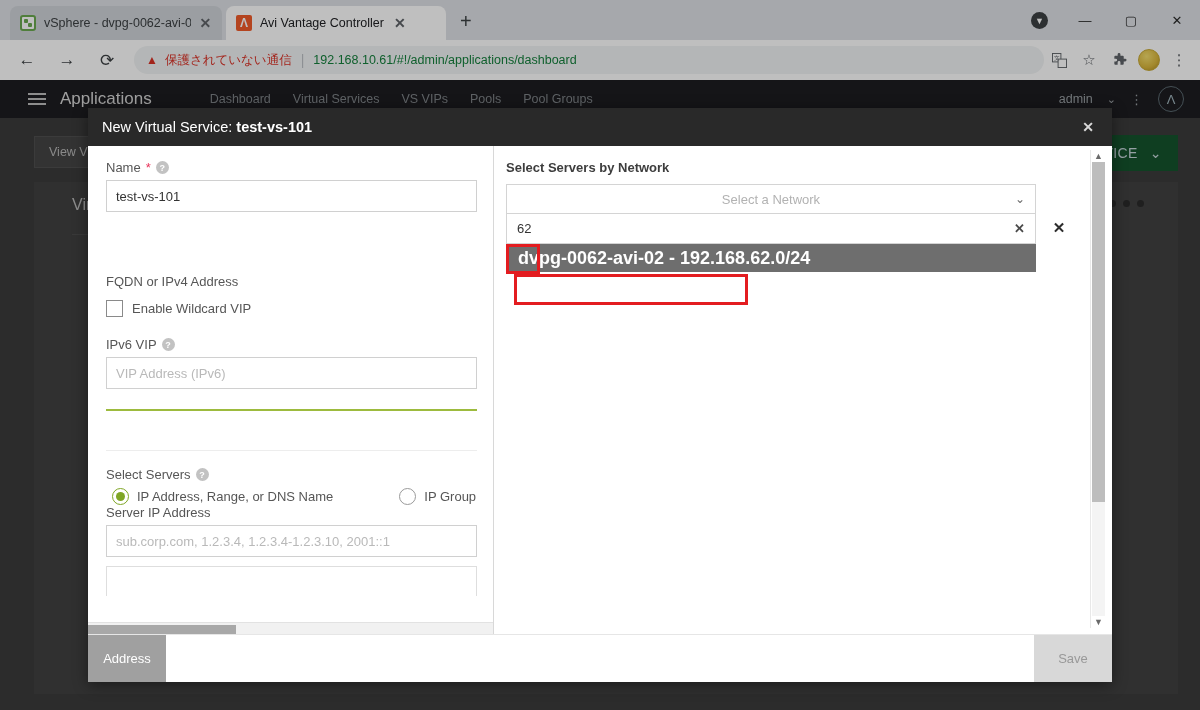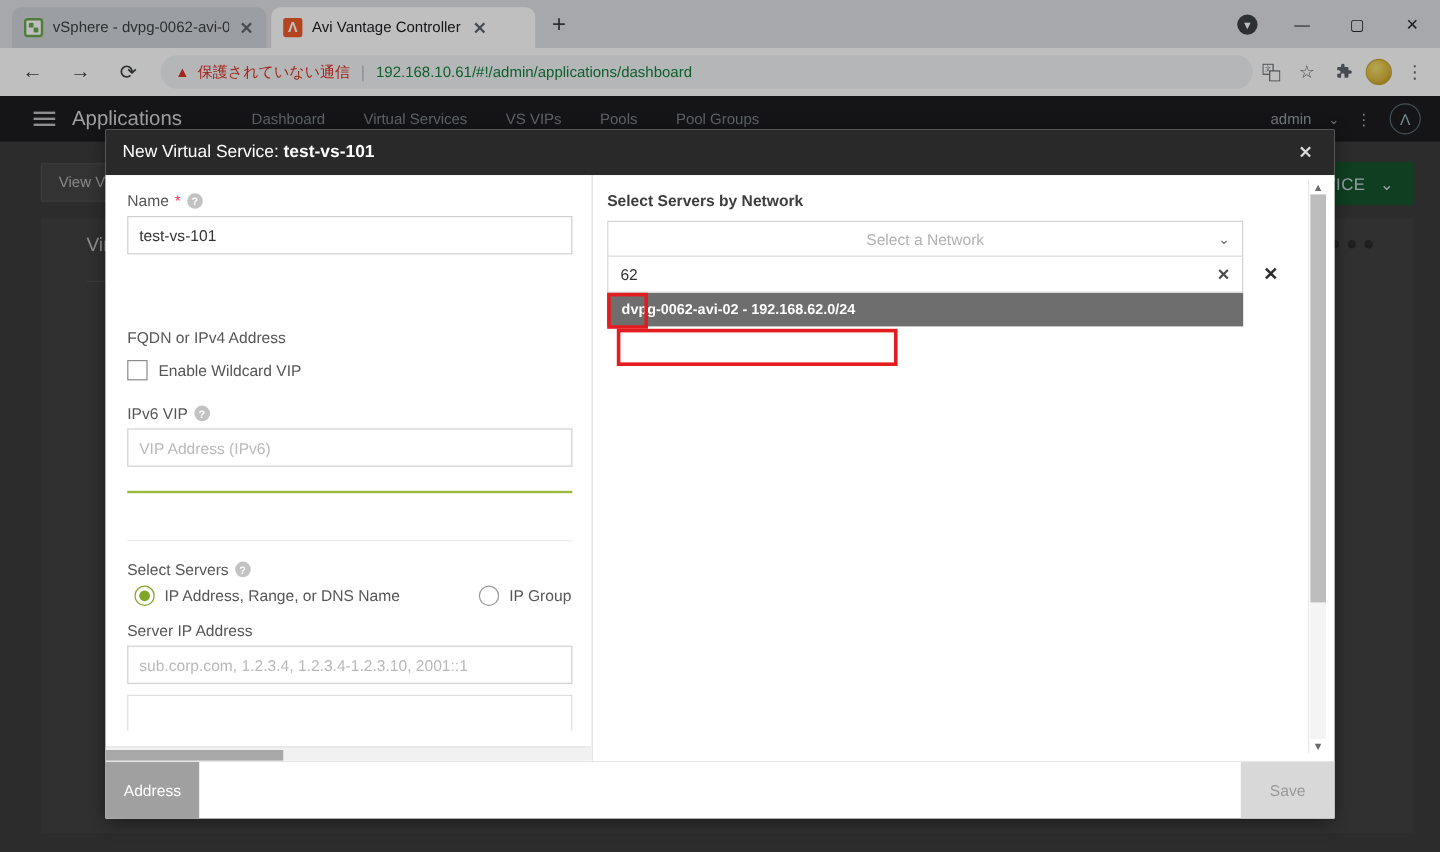--- a/index.html
+++ b/index.html
@@ -94,21 +94,21 @@
     position: absolute; top: 80px; left: 0; width: 1200px; height: 630px;
     background: #3b3b3b; overflow: hidden;
   }
   .app-nav {
     position: absolute; top: 0; left: 0; width: 1200px; height: 38px;
     background: #1c1c20; display: flex; align-items: center;
   }
   .hamburger { width: 18px; margin-left: 28px; }
   .hamburger span { display: block; height: 2px; background: #bcbcbc; margin: 3px 0; }
   .app-title { color: #d6d6d6; font-size: 17px; margin-left: 14px; font-weight: 400; }
-  .app-nav-items { display: flex; align-items: center; margin-left: 58px; gap: 32px; }
+  .app-nav-items { display: flex; align-items: center; margin-left: 58px; gap: 22px; }
   .app-nav-item { color: #7f8488; font-size: 12.5px; }
   .app-nav-right { margin-left: auto; display: flex; align-items: center; gap: 14px; margin-right: 16px; }
   .app-user { color: #9aa0a4; font-size: 12.5px; }
   .chev { color: #9aa0a4; font-size: 11px; }
   .kebab { color: #9aa0a4; font-size: 13px; letter-spacing: 1px; }
   .avi-logo {
     width: 26px; height: 26px; border-radius: 50%; border: 1px solid #5c6b72;
     color: #9fb3bb; display: flex; align-items: center; justify-content: center;
     font-size: 13px;
   }
@@ -230,21 +230,21 @@
     background: #fff; display: flex; align-items: center;
     padding: 0 10px; font-size: 13px; color: #333;
     position: relative; width: 100%;
   }
   .dd-search .clr {
     position: absolute; right: 10px; color: #4a4a4a; font-size: 13px; font-weight: bold;
   }
   .dd-list { width: 100%; background: #6e6e6e; }
   .dd-opt {
     height: 28px; display: flex; align-items: center;
-    padding: 0 12px; font-size: 12px; color: #ffffff; font-weight: bold;
+    padding: 0 12px; font-size: 18px; color: #ffffff; font-weight: bold;
   }
   .annot {
     position: absolute; border: 3px solid #e31c20; pointer-events: none;
   }
   .annot-query { left: 0px; top: 30px; width: 34px; height: 30px; }
   .annot-opt   { left: 8px; top: 60px; width: 234px; height: 31px; }
 
   .vs-track {
     position: absolute; right: 6px; top: 4px; bottom: 6px; width: 16px;
     background: #ffffff; border-left: 1px solid #e8e8e8;
@@ -414,21 +414,21 @@
           <div class="radio-item">
             <span class="rdo on"></span>
             <span class="rdo-text">IP Address, Range, or DNS Name</span>
           </div>
           <div class="radio-item second">
             <span class="rdo"></span>
             <span class="rdo-text">IP Group</span>
           </div>
         </div>
 
-        <div class="fld-label" style="margin-top:13px;">
+        <div class="fld-label" style="">
           <span>Server IP Address</span>
         </div>
         <input class="txt" placeholder="sub.corp.com, 1.2.3.4, 1.2.3.4-1.2.3.10, 2001::1" style="">
 
         <div class="blank-box"></div>
 
         <div class="hs-track">
           <div class="hs-thumb"></div>
         </div>
       </div>

